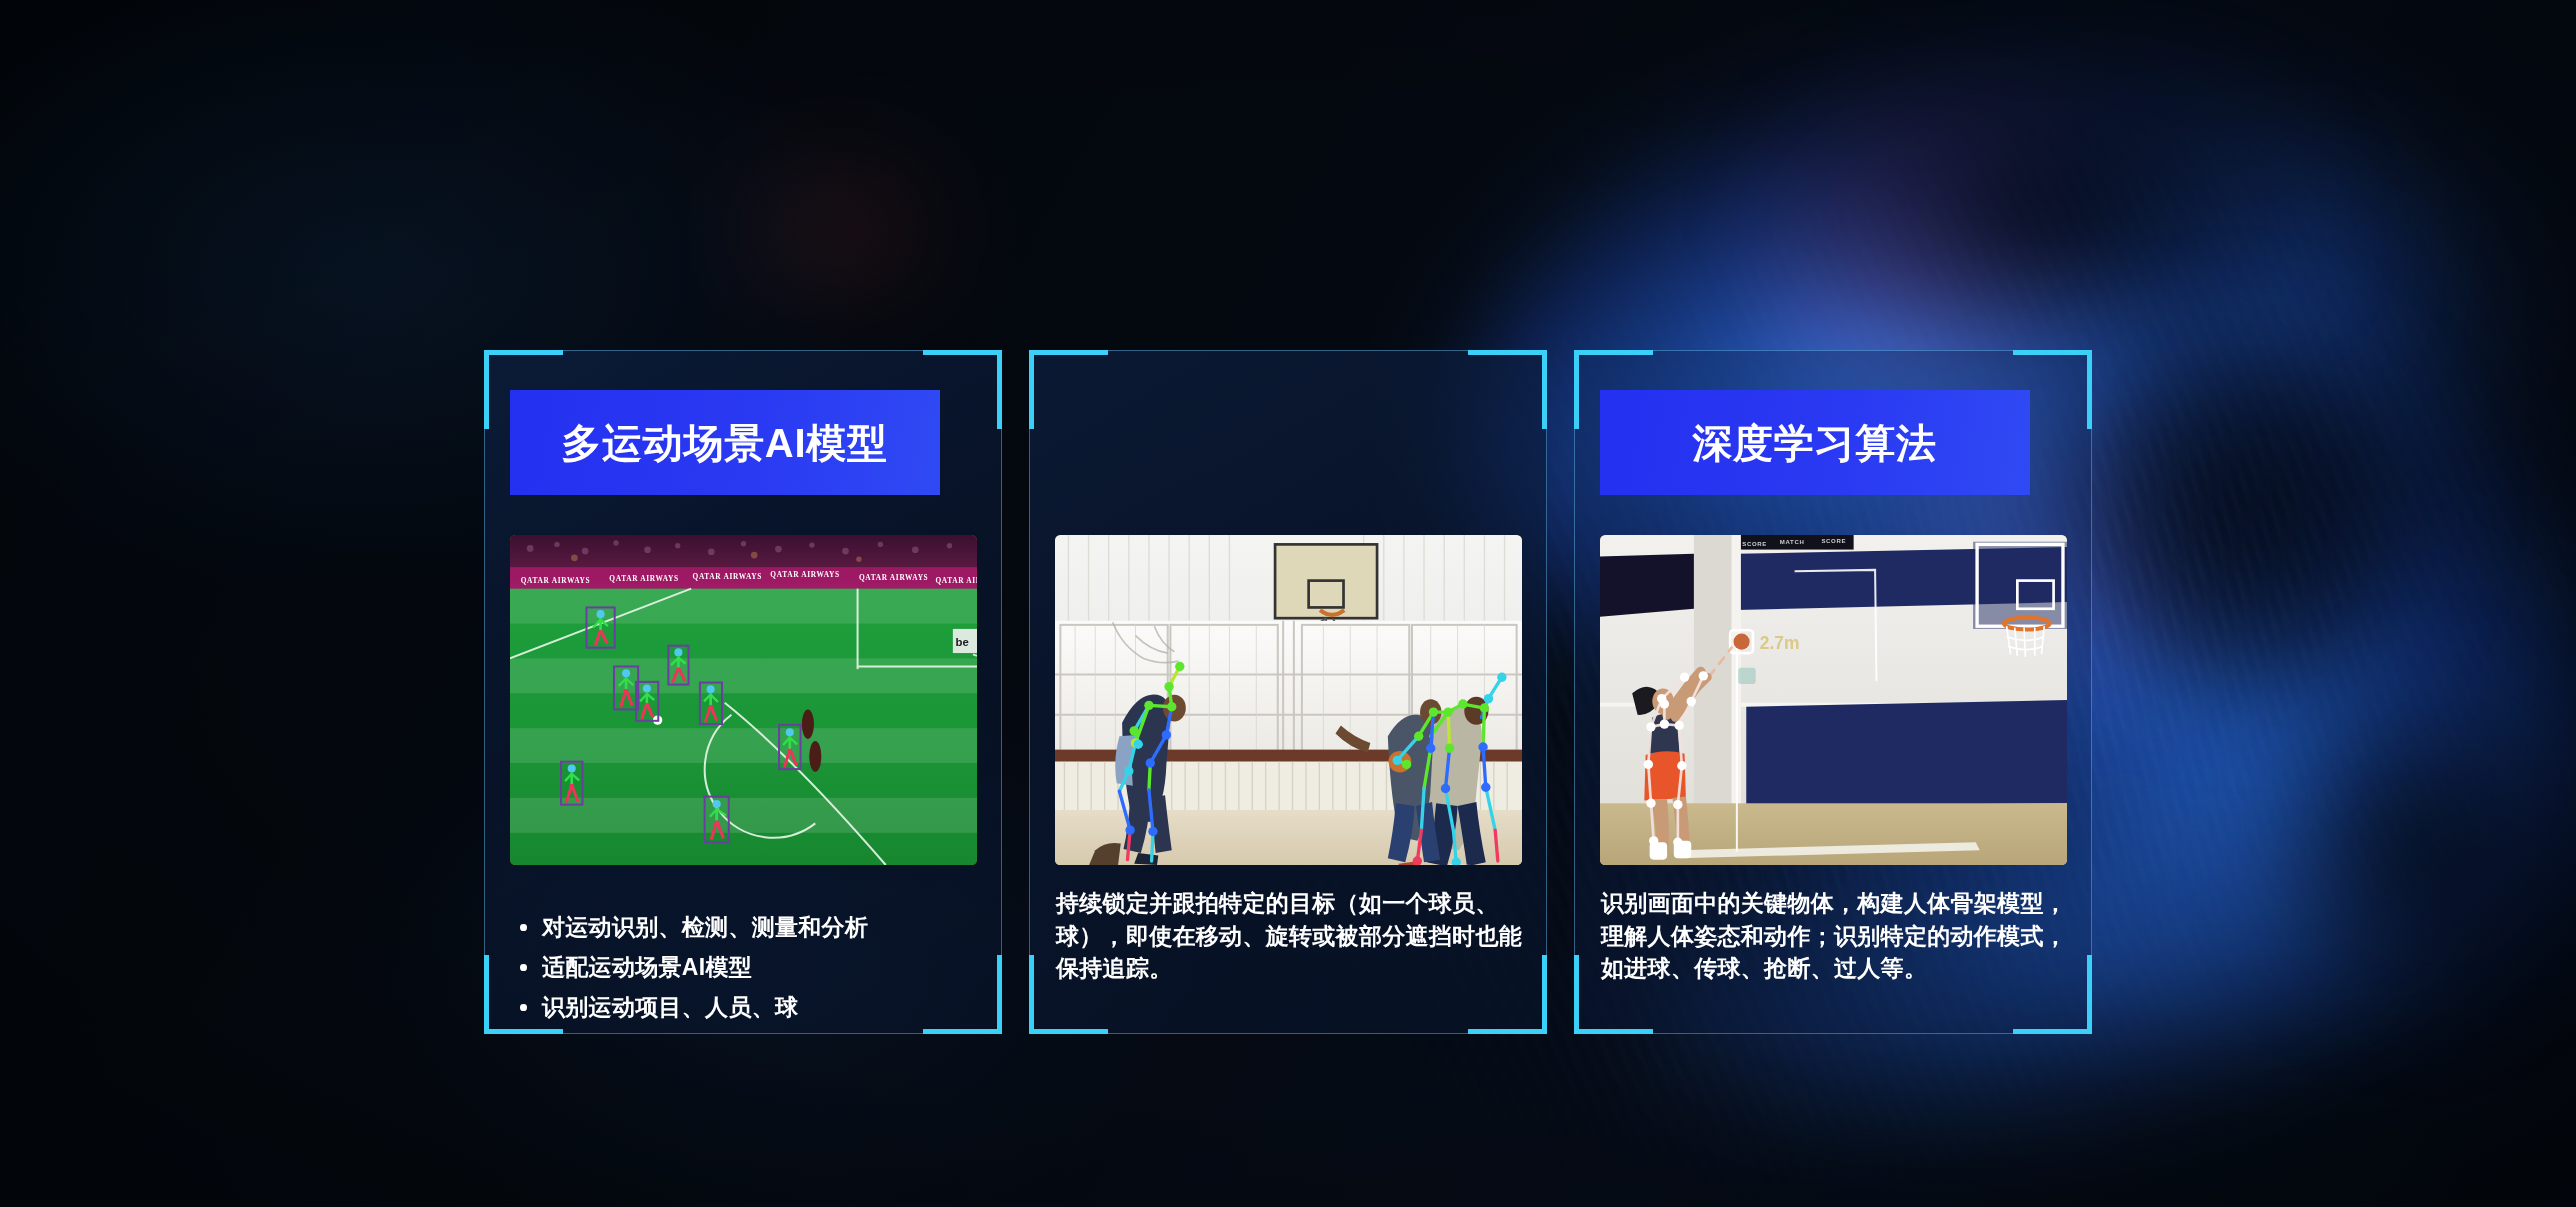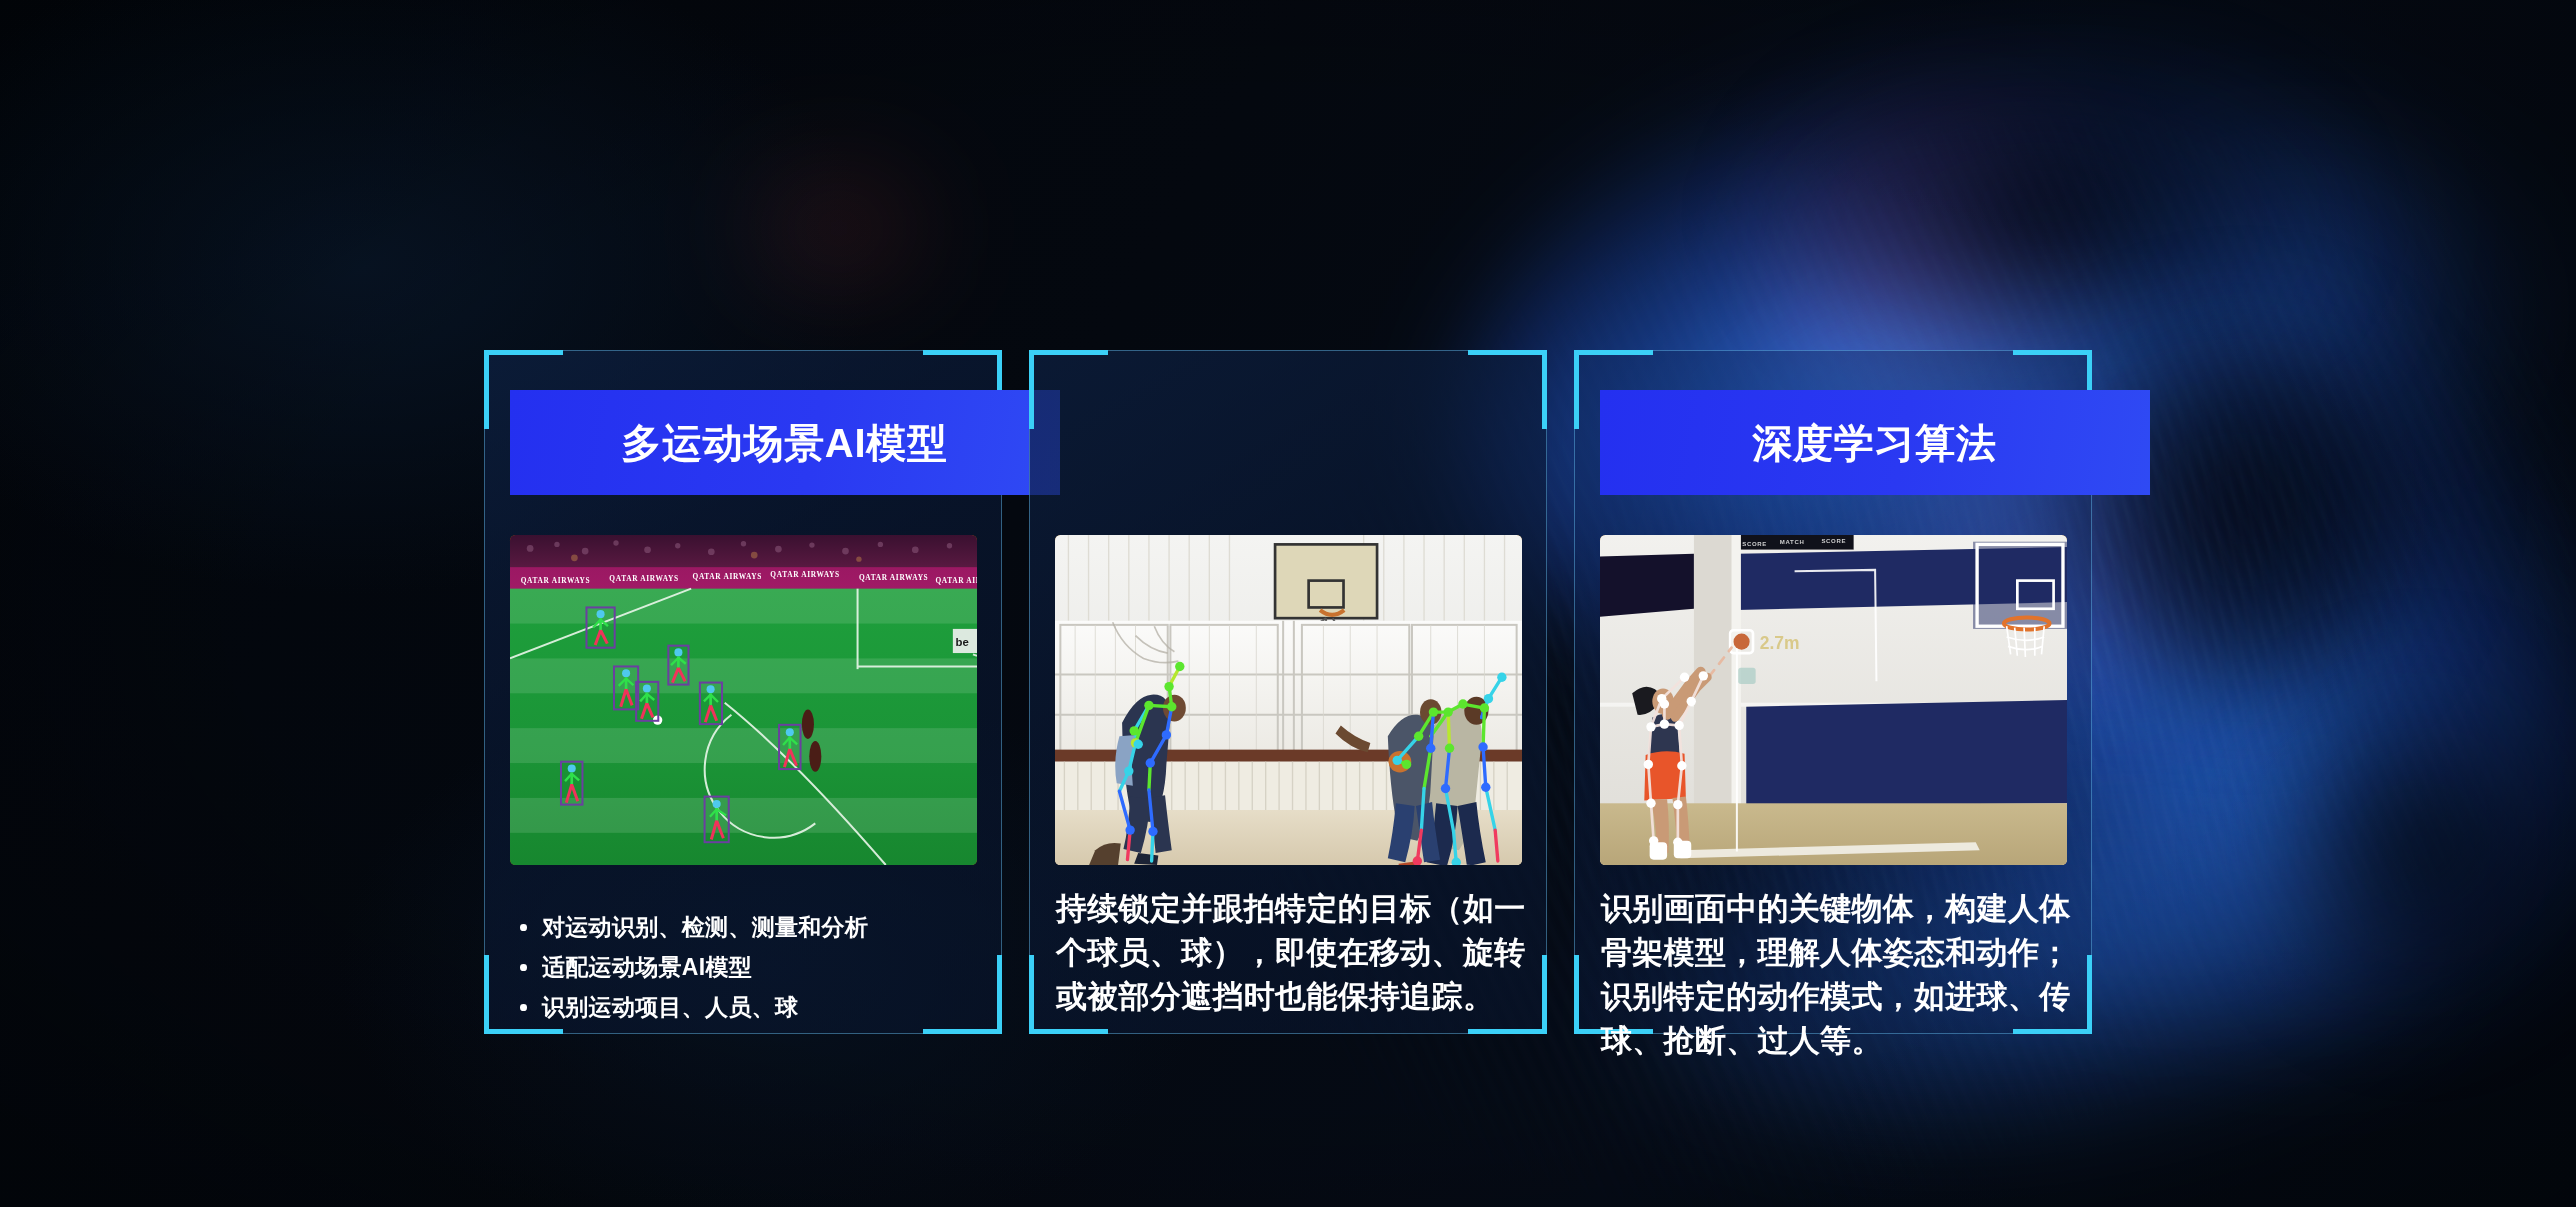--- a/index.html
+++ b/index.html
@@ -145,21 +145,21 @@
   .bk-bl .bk-v { left:0; bottom:0; height:79px; }
 
   .bk-br { right:0;  bottom:0; }
   .bk-br .bk-h { right:0; bottom:0; width:79px; }
   .bk-br .bk-v { right:0; bottom:0; height:79px; }
 
   
   .card-title {
     position:absolute;
     left:25.5px; top:40px;
-    width:550px; height:105px;
+    width:430px; height:105px;
     background:linear-gradient(100deg,#2430f0 0%,#2a39f2 55%,#2f4af4 100%);
     display:flex; align-items:center; justify-content:center;
   }
   .card-title span {
     color:#ffffff;
     font-size:40px;
     font-weight:700;
     letter-spacing:0.7px;
     line-height:1;
     white-space:nowrap;
@@ -177,21 +177,21 @@
   .card-media svg { display:block; width:100%; height:100%; }
 
   
   .card-body {
     position:absolute;
     left:27px; top:537px;
     width:470px;
   }
   .card-body p {
     color:#ffffff;
-    font-size:31px;
+    font-size:23px;
     line-height:1.42;
     font-weight:700;
     letter-spacing:0.3px;
   }
   .bullets { list-style:none;margin-top:24px; }
   .bullets li {
     position:relative;
     color:#ffffff;
     font-size:23px;
     line-height:1.42;

